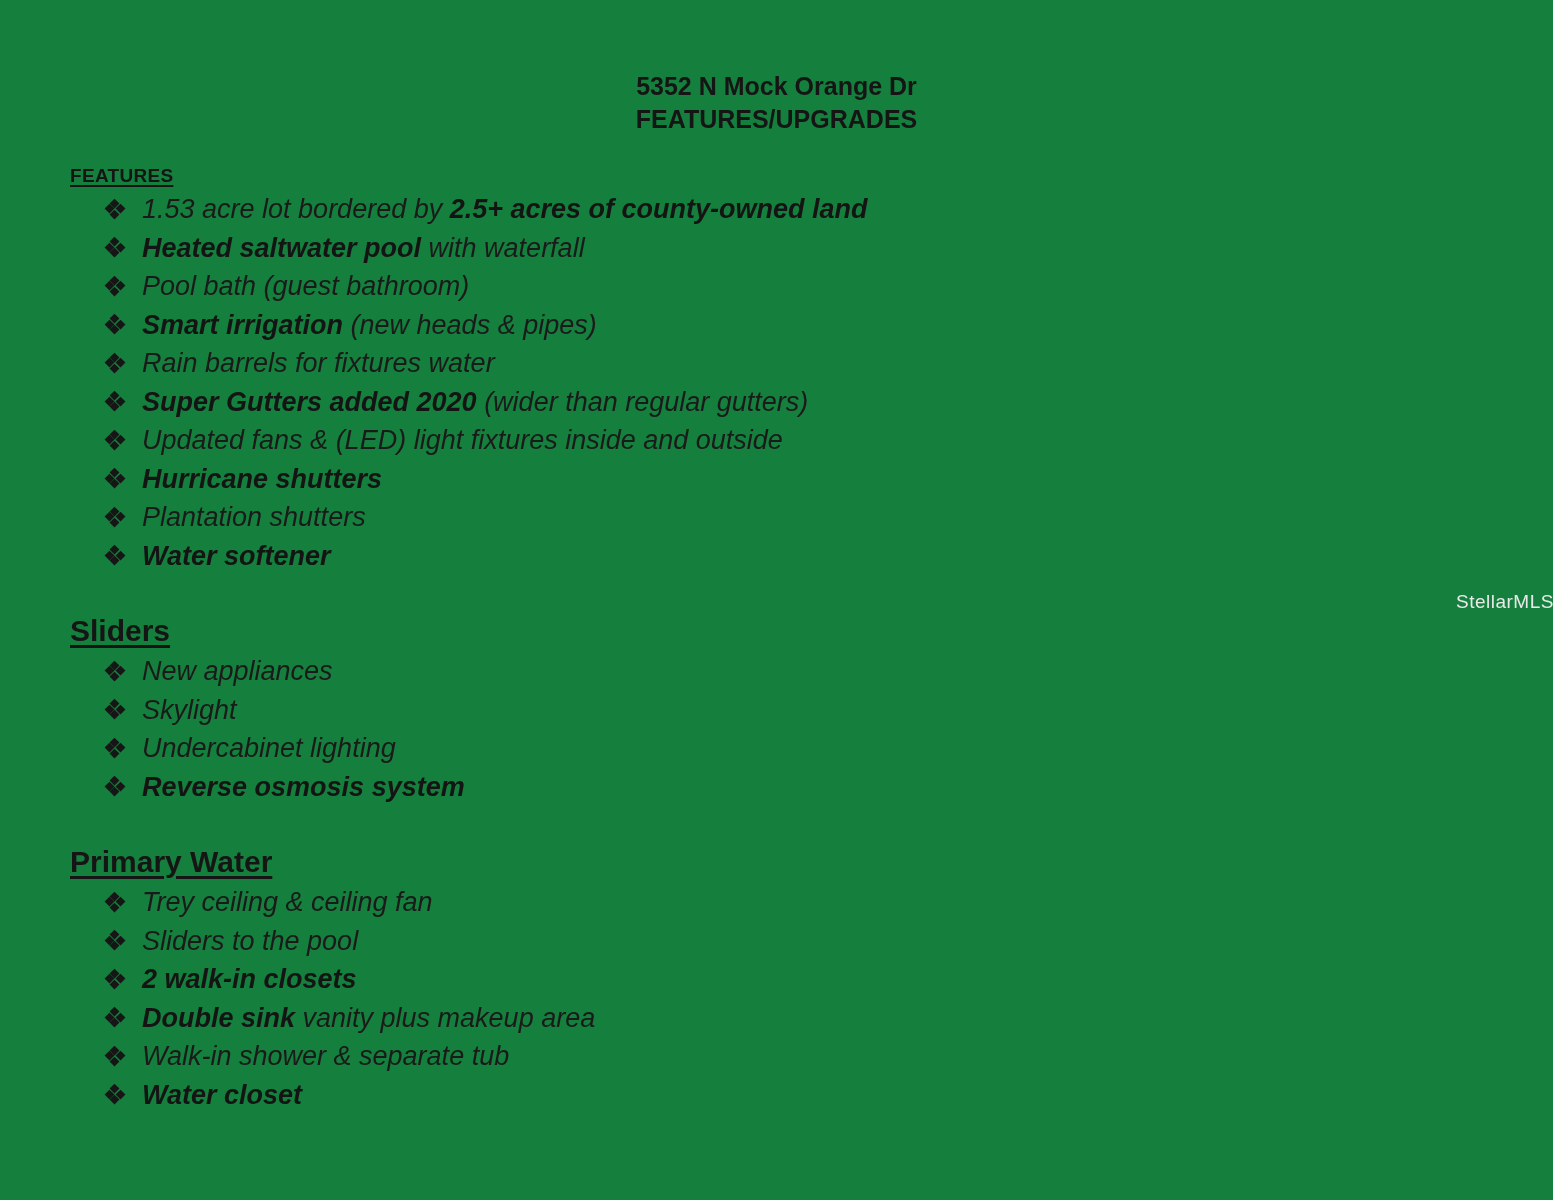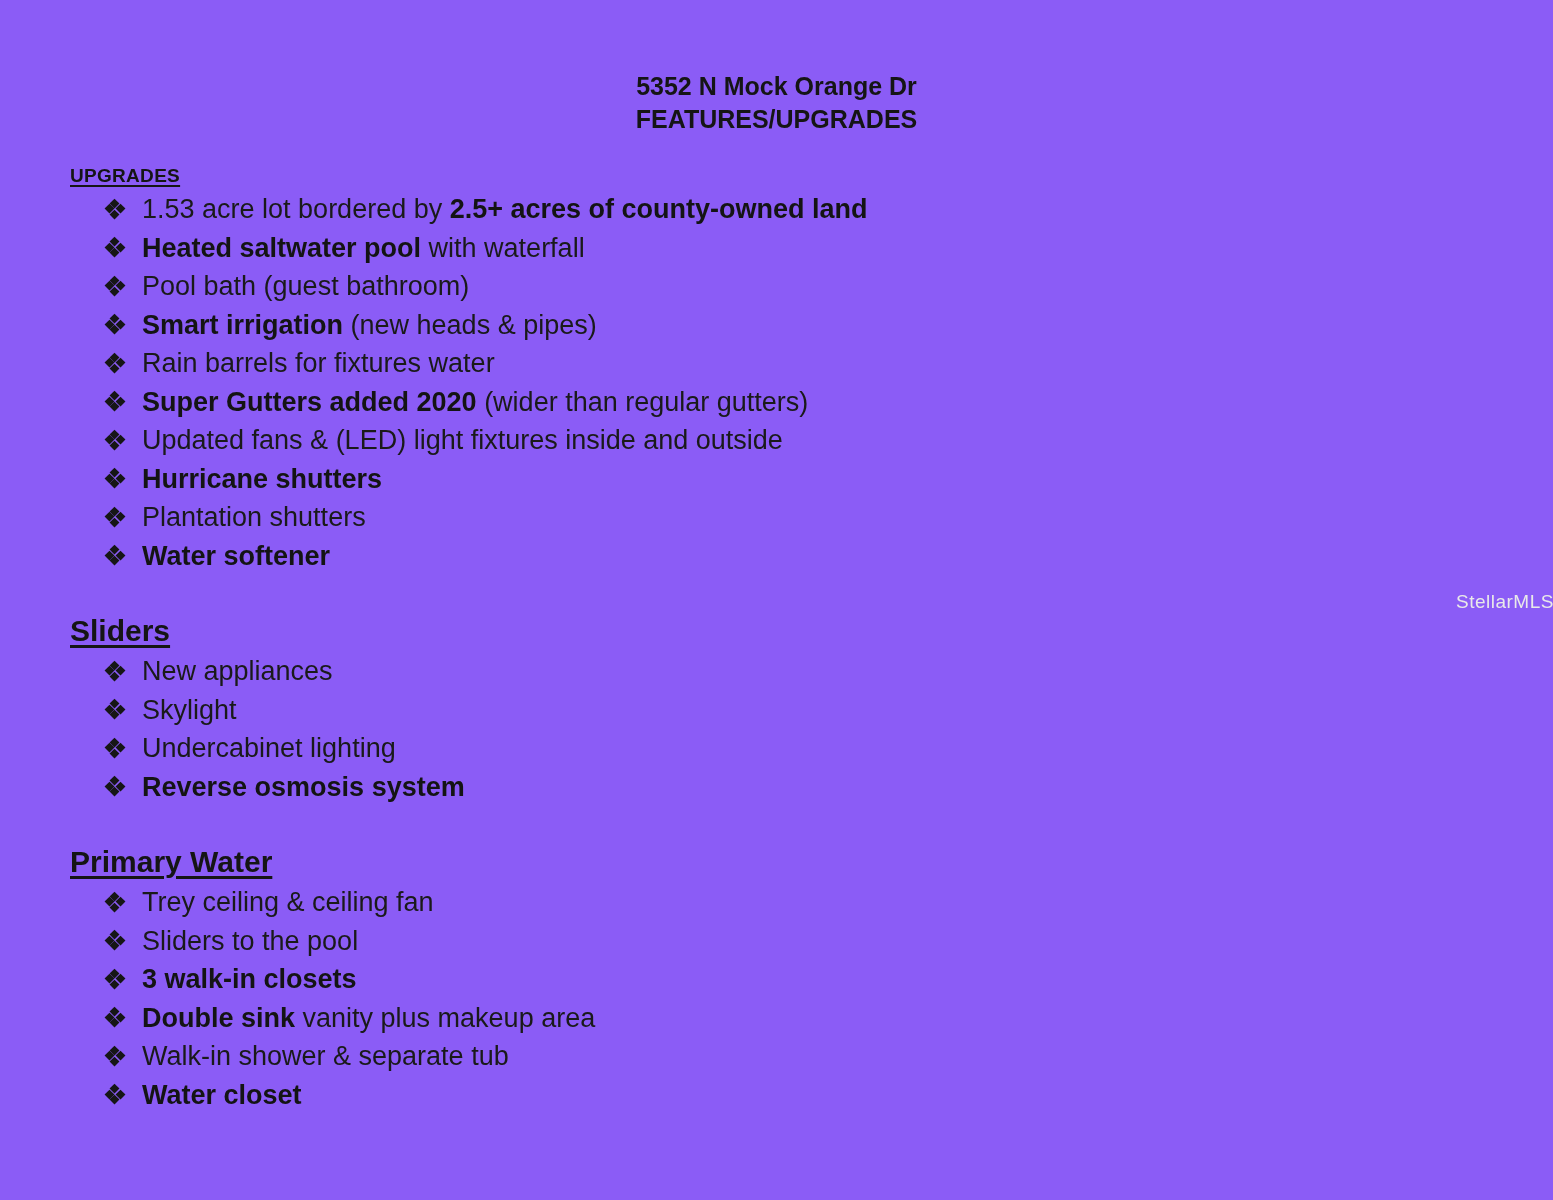--- a/index.html
+++ b/index.html
@@ -1,20 +1,20 @@
 <!DOCTYPE html>
 <html><head>
 <meta charset="utf-8">
 <style>
   html, body { margin: 0; padding: 0; background: #ffffff; }
   .page {
     position: relative;
     width: 1553px;
     height: 1200px;
-    background: #8b5cf6;
+    background: #15803d;
     overflow: hidden;
     color: #1a1a1a;
     font-family: "Liberation Sans", sans-serif;
   }
   .title-block {
     padding-top: 70px;
     text-align: center;
     font-weight: 700;
     font-size: 25px;
     line-height: 33px;
@@ -39,20 +39,21 @@
     font-weight: 700;
     text-decoration: underline;
     text-decoration-thickness: 2.5px;
     text-underline-offset: 4px;
     color: #151515;
   }
   ul.items {
     list-style: none;
     margin: 3px 0 0 105px;
     padding: 0;
+    font-style: italic;
   }
   li.item {
     position: relative;
     padding-left: 37px;
     font-size: 27px;
     line-height: 38.5px;
     white-space: nowrap;
     color: #1a1a1a;
   }
   li.item .b { font-weight: 700; color: #141414; }
@@ -89,21 +90,21 @@
 </head>
 <body>
 
 <div class="page">
   <div class="title-block">
     <div>5352 N Mock Orange Dr</div>
     <div>FEATURES/UPGRADES</div>
   </div>
 
   <div class="content" id="sections-root">
-      <div class="heading-small">UPGRADES</div>
+      <div class="heading-small">FEATURES</div>
       <ul class="items">
         <li class="item"><span class="bullet">
             <i class="d-top"></i>
             <i class="d-left"></i>
             <i class="d-right"></i>
             <i class="d-bottom"></i>
           </span><span>1.53 acre lot bordered by </span><span class="b">2.5+ acres of county-owned land</span></li>
         <li class="item"><span class="bullet">
             <i class="d-top"></i>
             <i class="d-left"></i>
@@ -198,21 +199,21 @@
             <i class="d-top"></i>
             <i class="d-left"></i>
             <i class="d-right"></i>
             <i class="d-bottom"></i>
           </span><span>Sliders to the pool</span></li>
         <li class="item"><span class="bullet">
             <i class="d-top"></i>
             <i class="d-left"></i>
             <i class="d-right"></i>
             <i class="d-bottom"></i>
-          </span><span class="b">3 walk-in closets</span></li>
+          </span><span class="b">2 walk-in closets</span></li>
         <li class="item"><span class="bullet">
             <i class="d-top"></i>
             <i class="d-left"></i>
             <i class="d-right"></i>
             <i class="d-bottom"></i>
           </span><span class="b">Double sink</span><span> vanity plus makeup area</span></li>
         <li class="item"><span class="bullet">
             <i class="d-top"></i>
             <i class="d-left"></i>
             <i class="d-right"></i>

